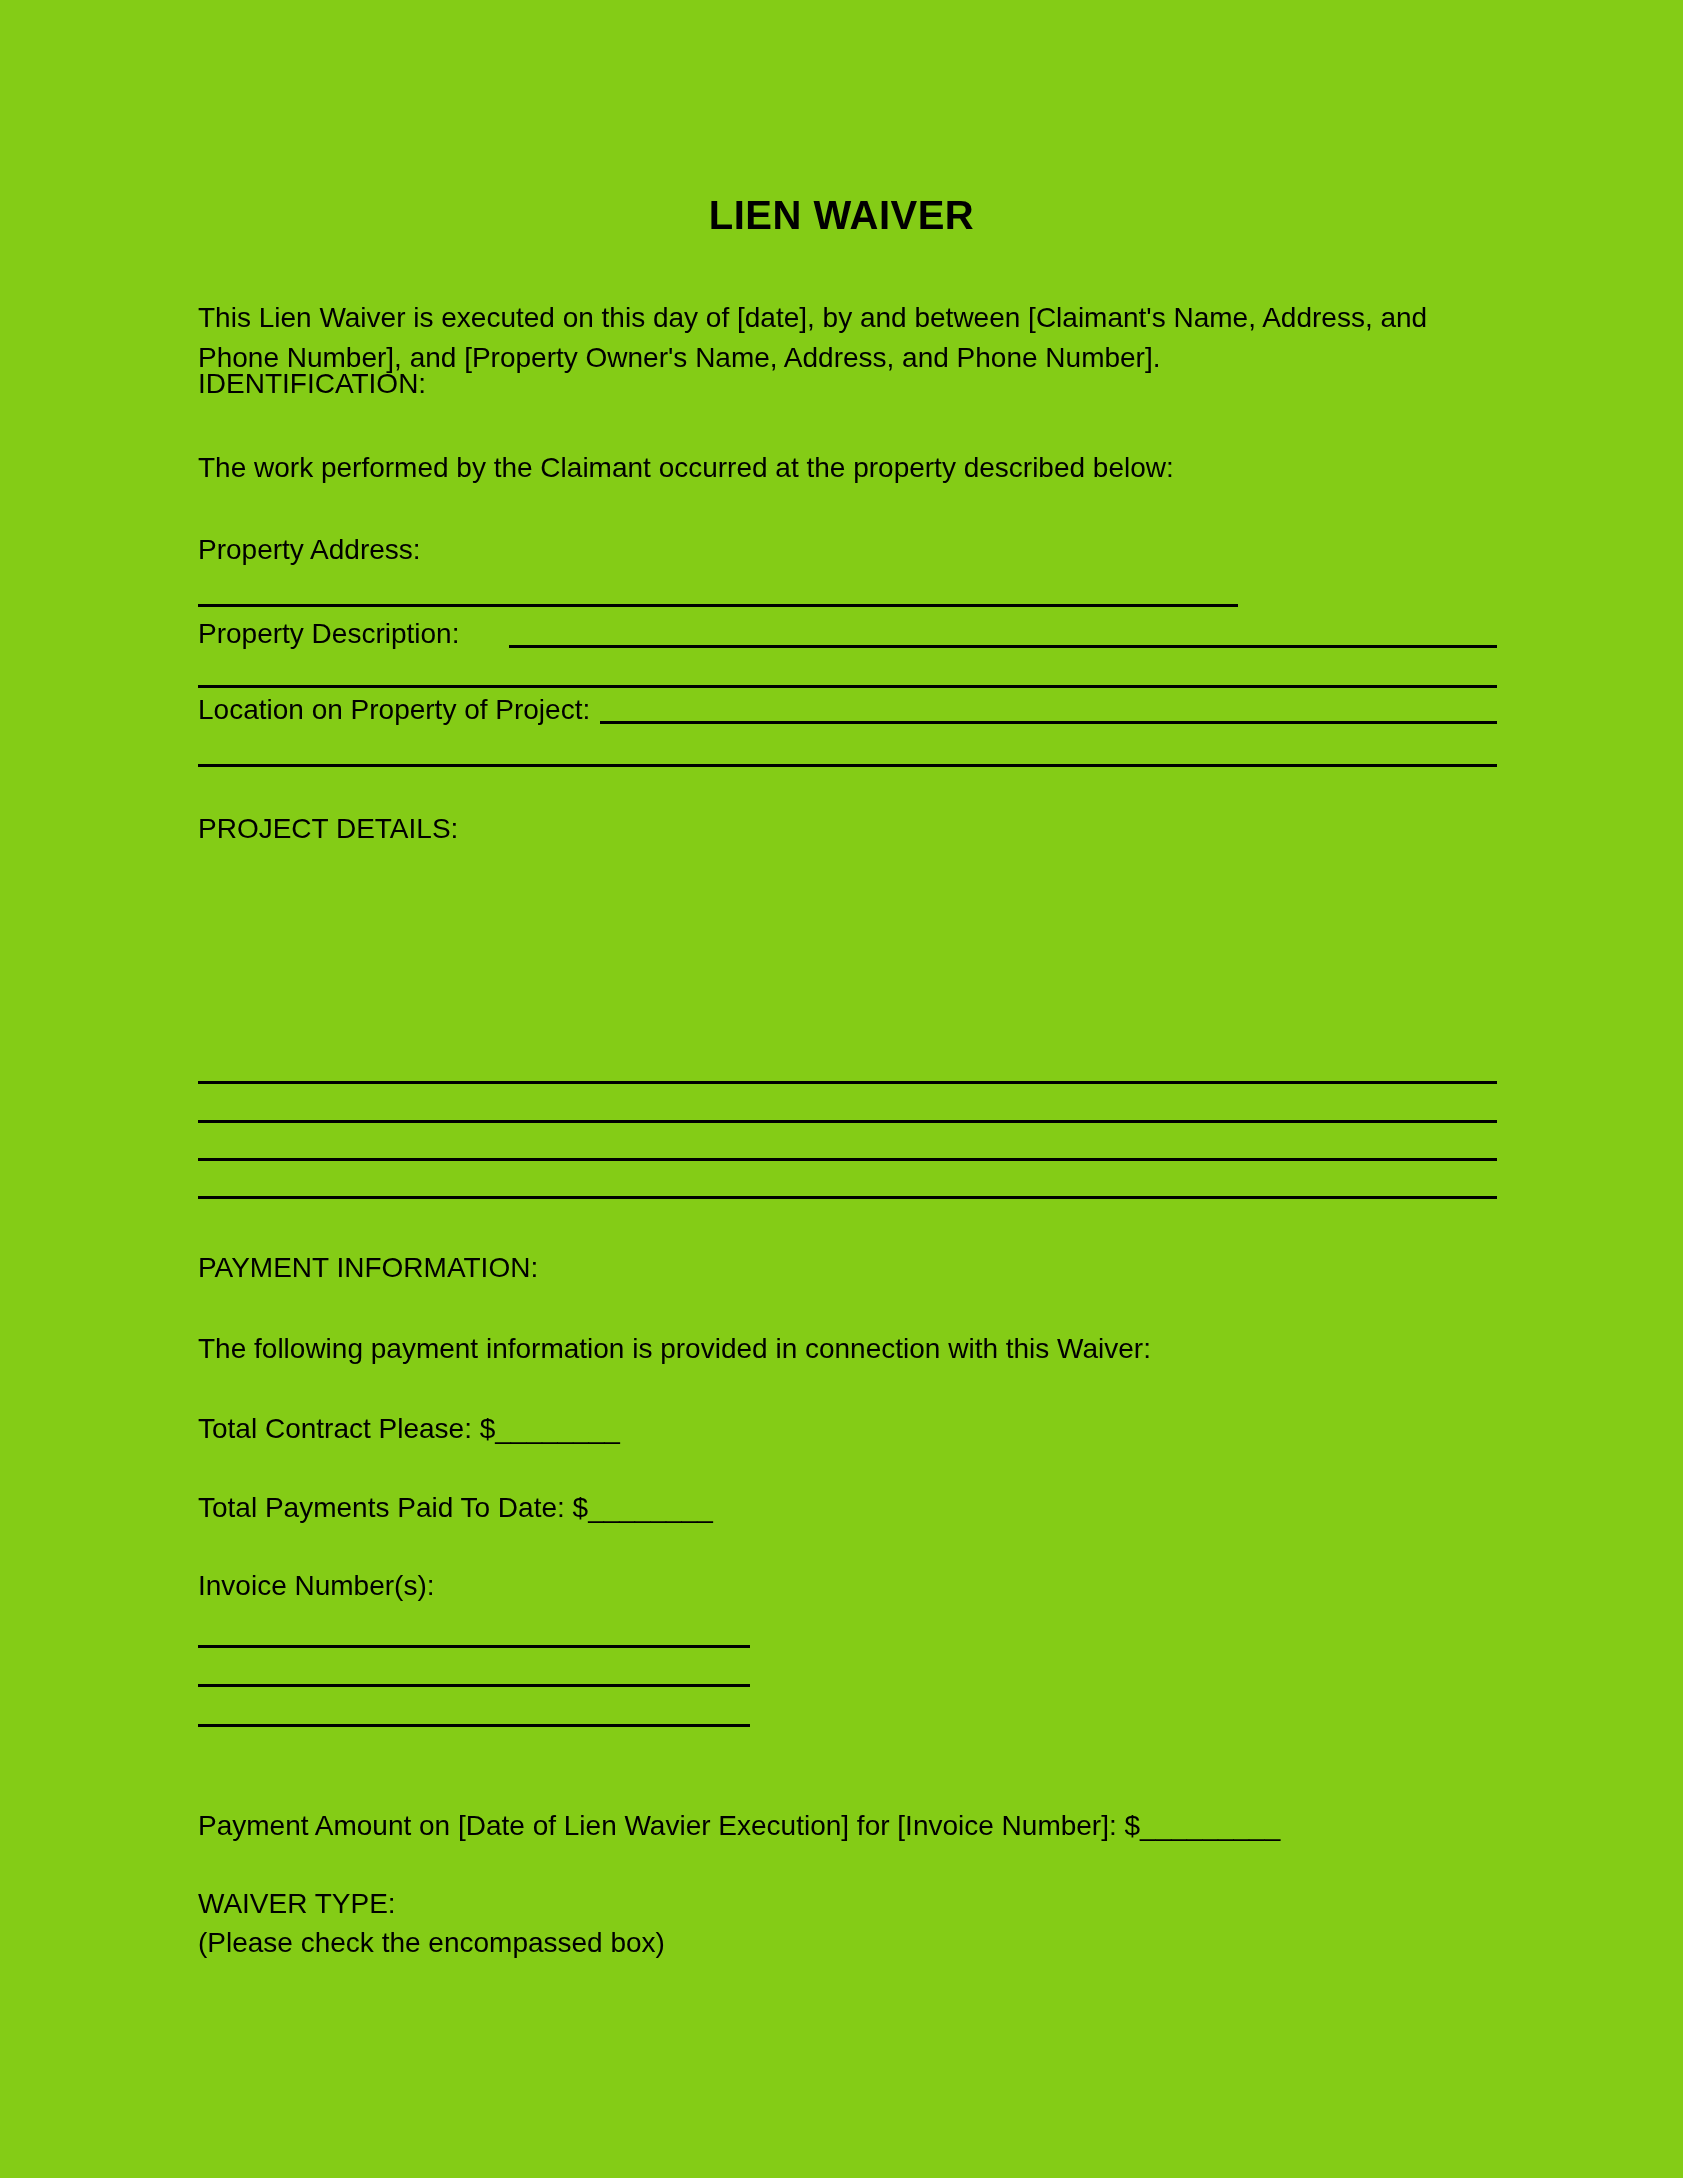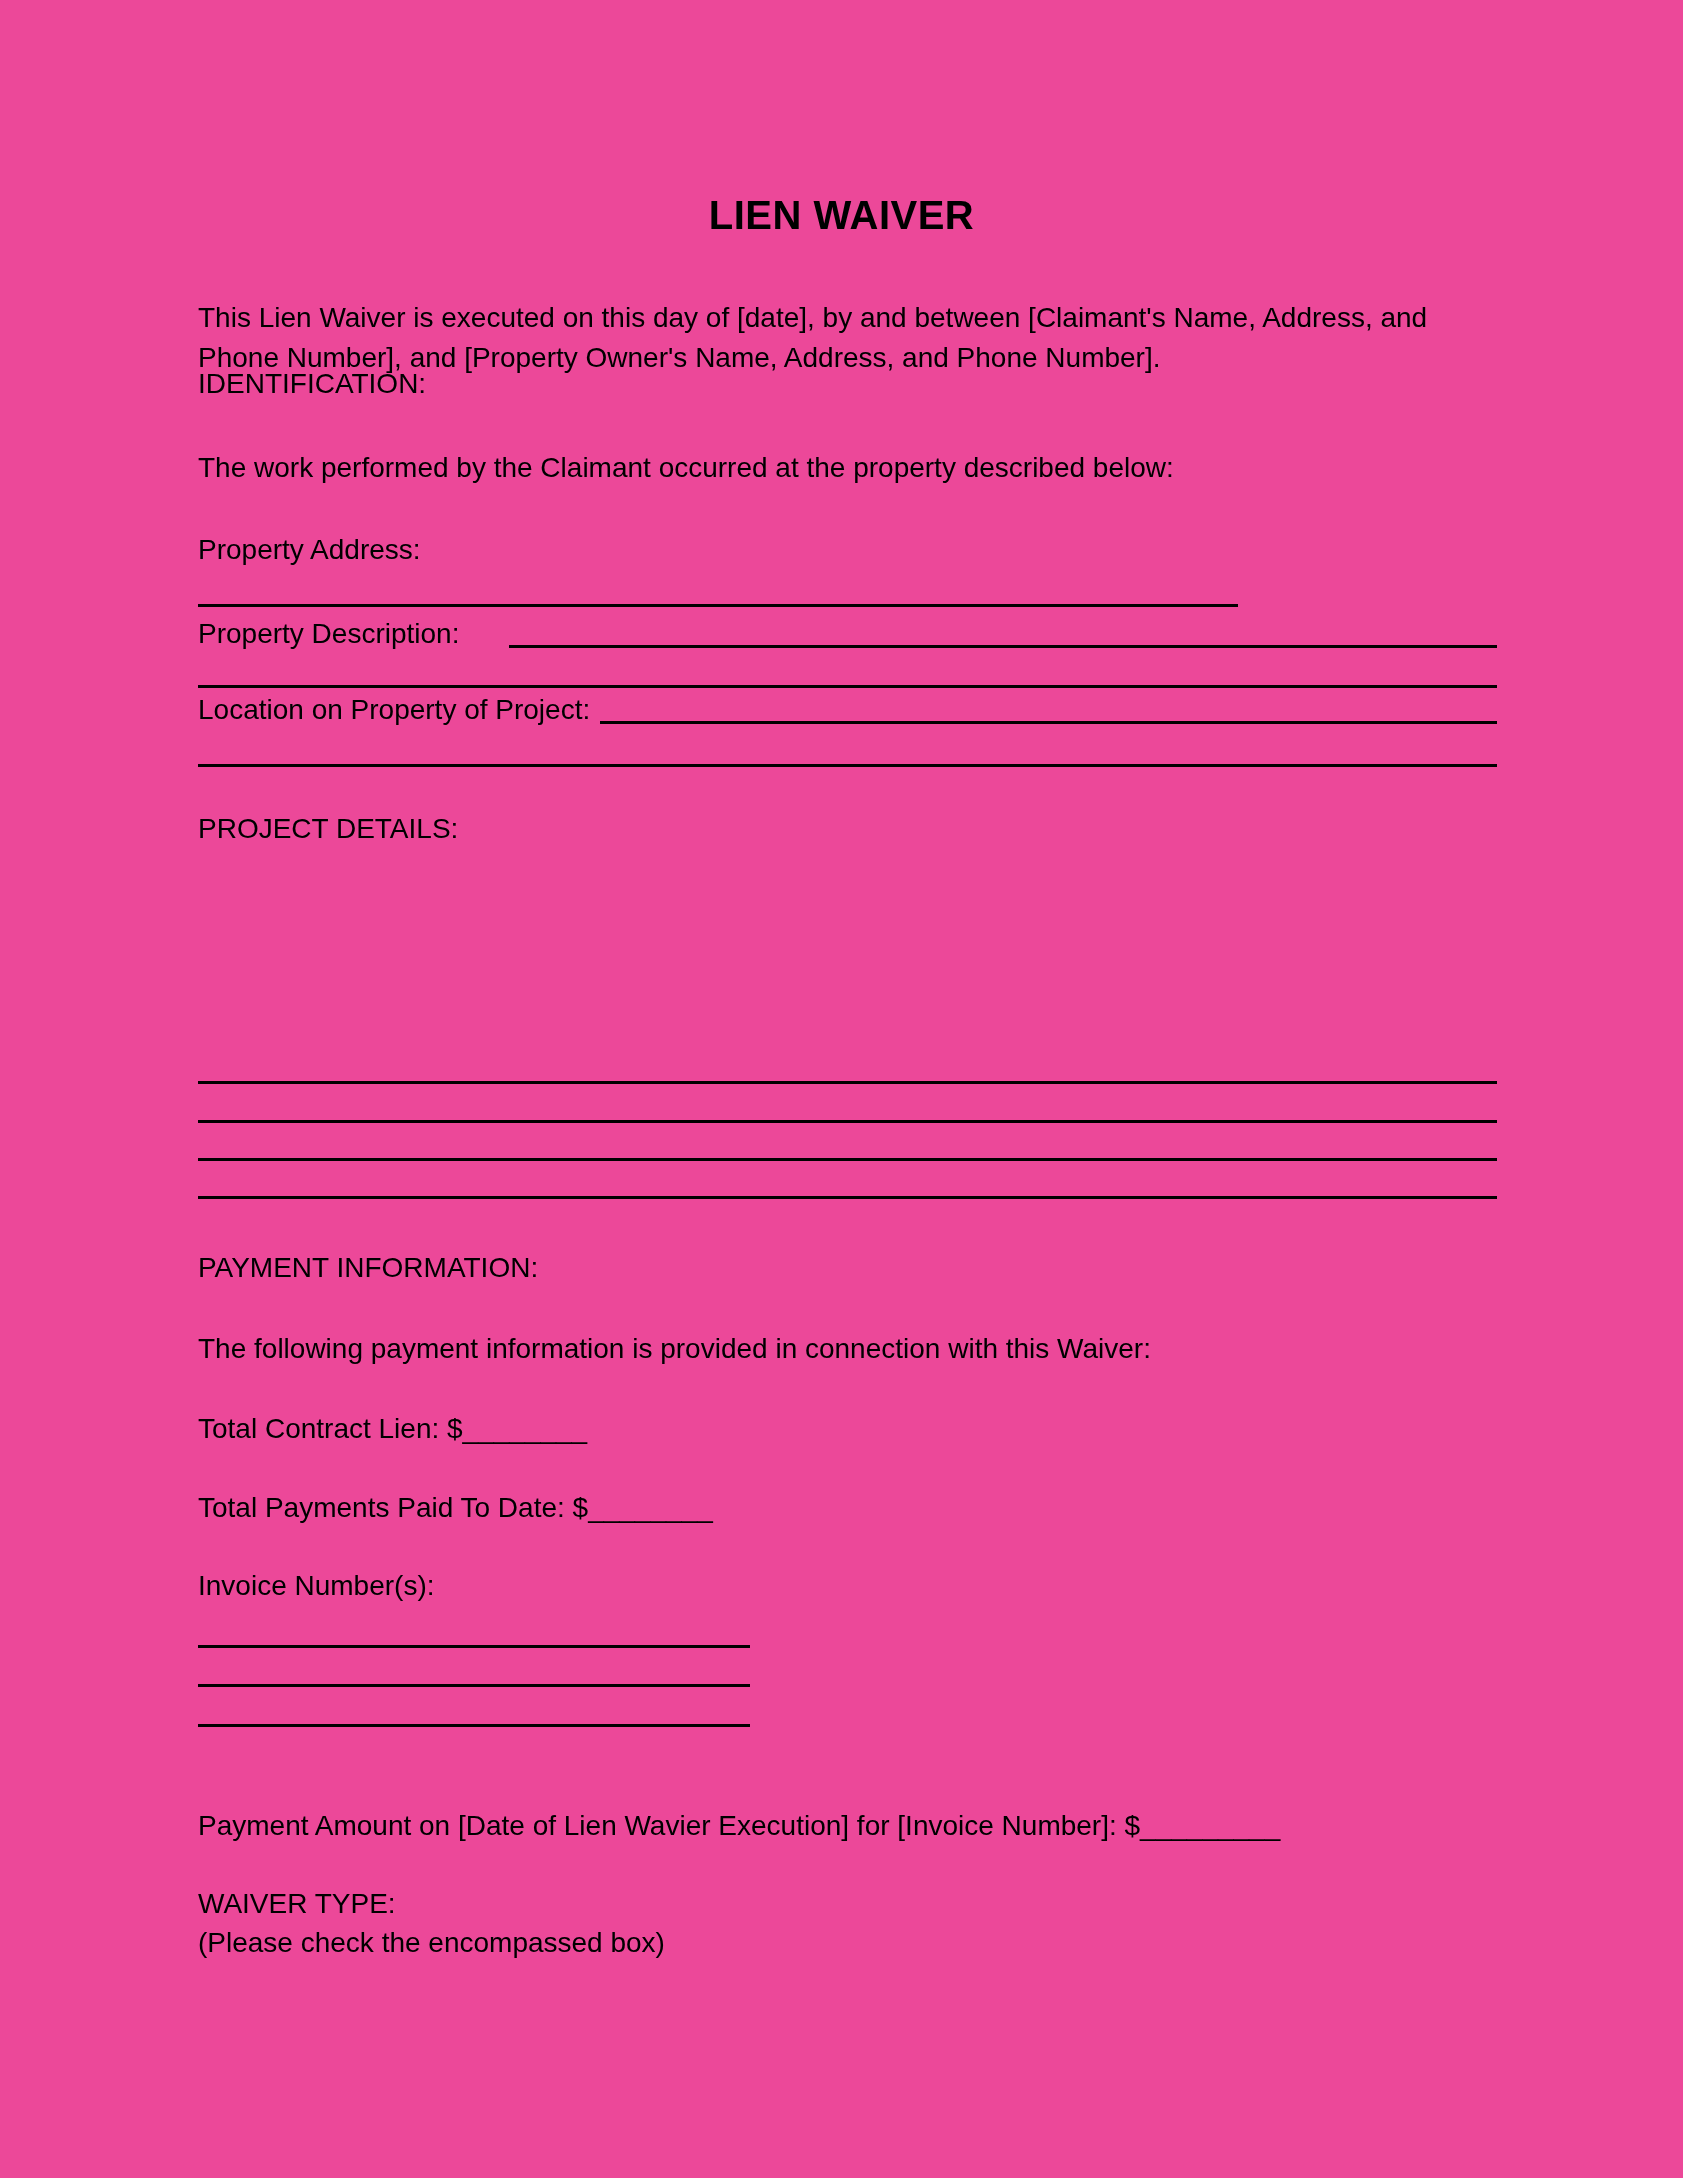--- a/index.html
+++ b/index.html
@@ -1,20 +1,20 @@
 <!DOCTYPE html>
 <html><head>
 <meta charset="utf-8">
 <style>
   html, body { margin: 0; padding: 0; background: #ffffff; }
   .doc {
     position: relative;
     width: 1683px;
     height: 2178px;
-    background: #ec4899;
+    background: #84cc16;
     color: #000000;
     font-family: "Liberation Sans", sans-serif;
     font-size: 28px;
     line-height: 40px;
   }
   .abs { position: absolute; }
   .b { font-weight: normal; }
   .title {
     position: absolute;
     left: 0;
@@ -78,21 +78,21 @@
   <div class="abs b" style="left:198px; top:809px;">PROJECT DETAILS:</div>
 
   <div class="hline" style="left:198px; top:1081px; width:1299px;"></div>
   <div class="hline" style="left:198px; top:1120px; width:1299px;"></div>
   <div class="hline" style="left:198px; top:1158px; width:1299px;"></div>
   <div class="hline" style="left:198px; top:1196px; width:1299px;"></div>
 
   <div class="abs b" style="left:198px; top:1248px;">PAYMENT INFORMATION:</div>
   <div class="para" style="top:1329px;">The following payment information is provided in connection with this Waiver:</div>
 
-  <div class="abs" style="left:198px; top:1409px;">Total Contract Lien: $________</div>
+  <div class="abs" style="left:198px; top:1409px;">Total Contract Please: $________</div>
   <div class="abs" style="left:198px; top:1488px;text-align:right;">Total Payments Paid To Date: $________</div>
   <div class="abs" style="left:198px; top:1566px;">Invoice Number(s):</div>
 
   <div class="hline" style="left:198px; top:1645px; width:552px;"></div>
   <div class="hline" style="left:198px; top:1684px; width:552px;"></div>
   <div class="hline" style="left:198px; top:1724px; width:552px;"></div>
 
   <div class="abs" style="left:198px; top:1806px;">Payment Amount on [Date of Lien Wavier Execution] for [Invoice Number]: $_________</div>
 
   <div class="abs b" style="left:198px; top:1884px;">WAIVER TYPE:</div>

